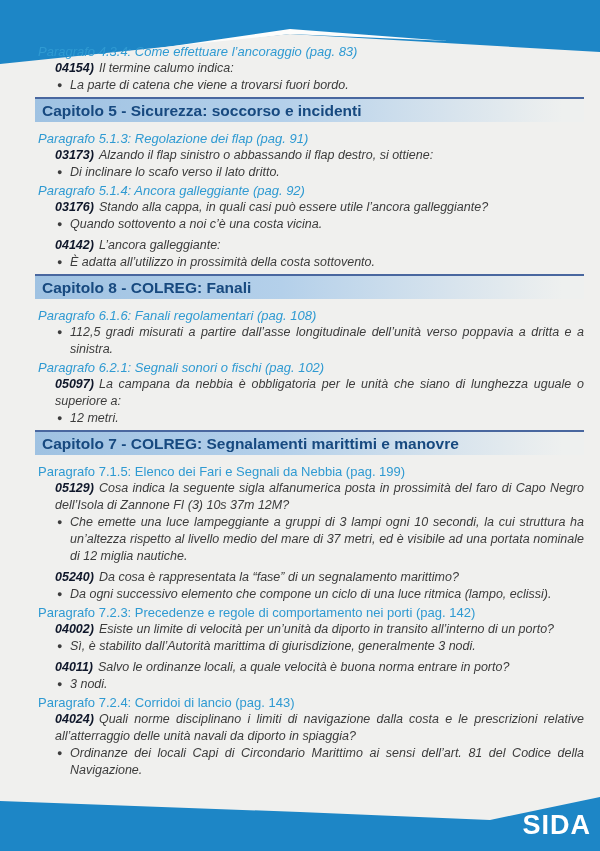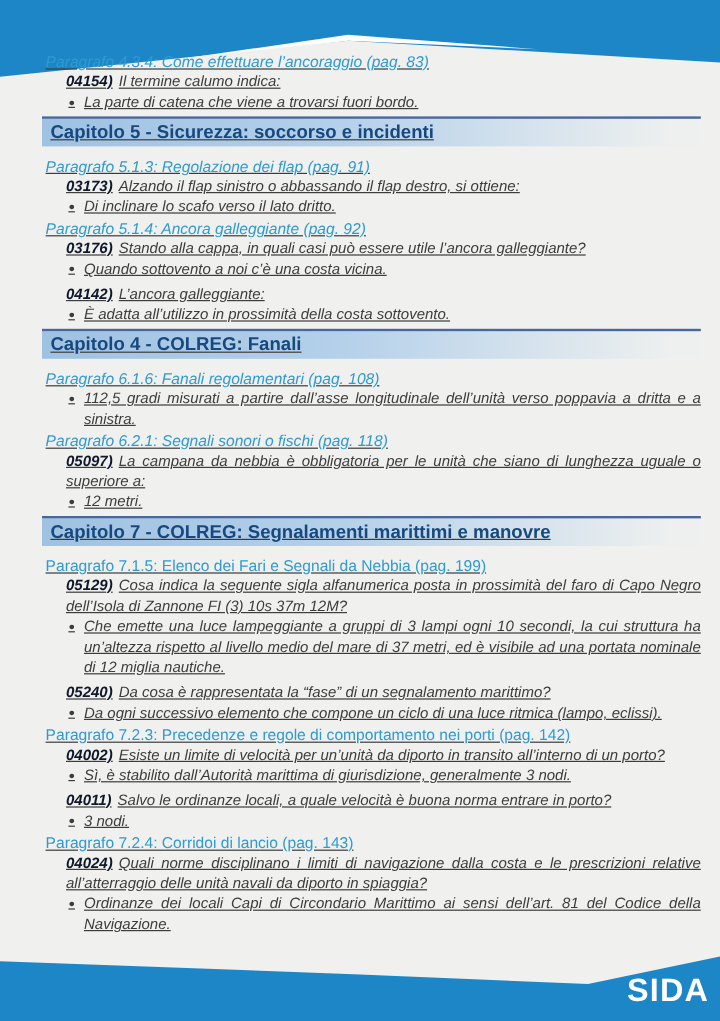--- a/index.html
+++ b/index.html
@@ -1,19 +1,19 @@
 <!DOCTYPE html>
 <html><head>
 <meta charset="utf-8">
 <style>
   html,body{margin:0;padding:0;width:600px;height:851px;overflow:hidden;
     background:#1d86c6;font-family:"Liberation Sans",sans-serif;}
   #frame-svg{position:absolute;left:0;top:0;width:600px;height:851px;}
   .content{position:absolute;left:0;top:42px;width:600px;box-sizing:border-box;
-    padding:0 16px 0 38px;color:#3c3c3c;font-size:12.5px;line-height:17px;text-decoration:underline;}
+    padding:0 16px 0 38px;color:#3c3c3c;font-size:12.5px;line-height:17px;}
   
   .pref{margin:1px 0 0 0;color:#2f9ad2;font-size:13px;font-style:italic;}
   .pref.roman{font-style:normal;}
   
   .chapter{margin:3px 0 8px -3px;border-top:2px solid #49679f;
     background:linear-gradient(to right,#9fc2e2 0%,#b4d0ea 45%,#eef0ef 96%);
     color:#17497f;font-size:15.5px;font-weight:bold;line-height:17px;
     padding:3px 0 3px 7px;}
   
   .q{margin:0;}
@@ -68,31 +68,31 @@
       </div>
   </div>
   <div class="q">
     <p class="qline"><b class="qnum">04142)</b><span>L’ancora galleggiante:</span></p>
     <div class="a">
         <span class="blt">●</span>
         <span class="atext">È adatta all’utilizzo in prossimità della costa sottovento.</span>
       </div>
   </div>
 
-  <h2 class="chapter">Capitolo 4 - COLREG: Fanali</h2>
+  <h2 class="chapter">Capitolo 8 - COLREG: Fanali</h2>
 
   <p class="pref">Paragrafo 6.1.6: Fanali regolamentari (pag. 108)</p>
   <div class="q">
     <div class="a">
         <span class="blt">●</span>
         <span class="atext">112,5 gradi misurati a partire dall’asse longitudinale dell’unità verso poppavia a dritta e a sinistra.</span>
       </div>
   </div>
 
-  <p class="pref">Paragrafo 6.2.1: Segnali sonori o fischi (pag. 118)</p>
+  <p class="pref">Paragrafo 6.2.1: Segnali sonori o fischi (pag. 102)</p>
   <div class="q">
     <p class="qline"><b class="qnum">05097)</b><span>La campana da nebbia è obbligatoria per le unità che siano di lunghezza uguale o superiore a:</span></p>
     <div class="a">
         <span class="blt">●</span>
         <span class="atext">12 metri.</span>
       </div>
   </div>
 
   <h2 class="chapter">Capitolo 7 - COLREG: Segnalamenti marittimi e manovre</h2>
 

